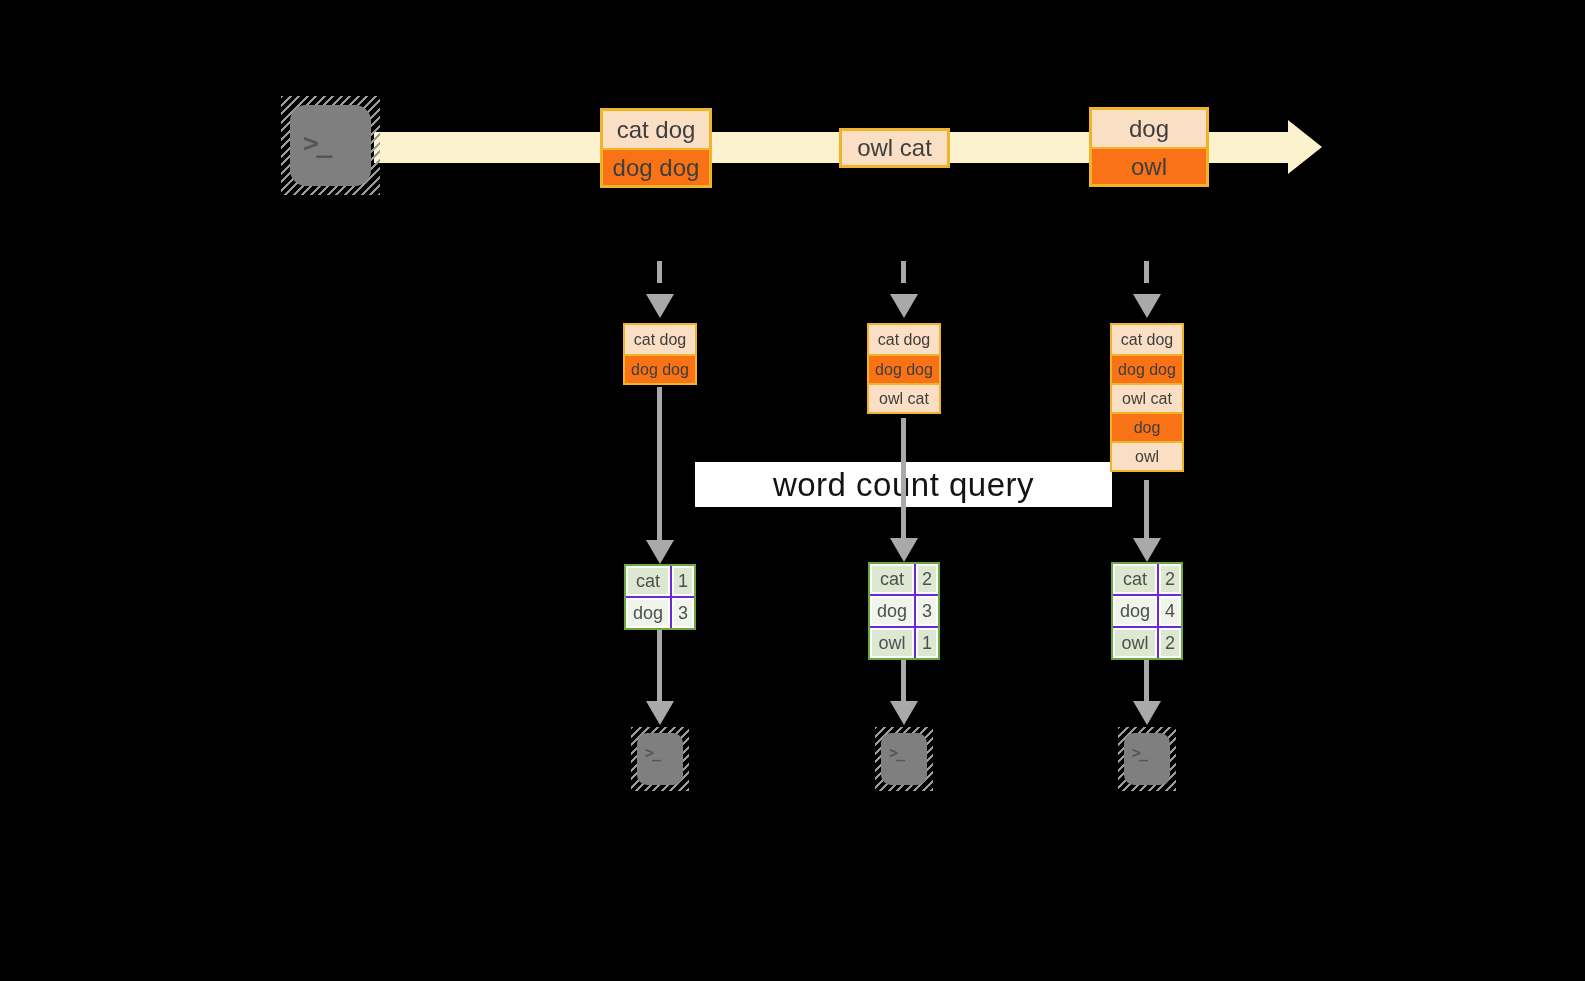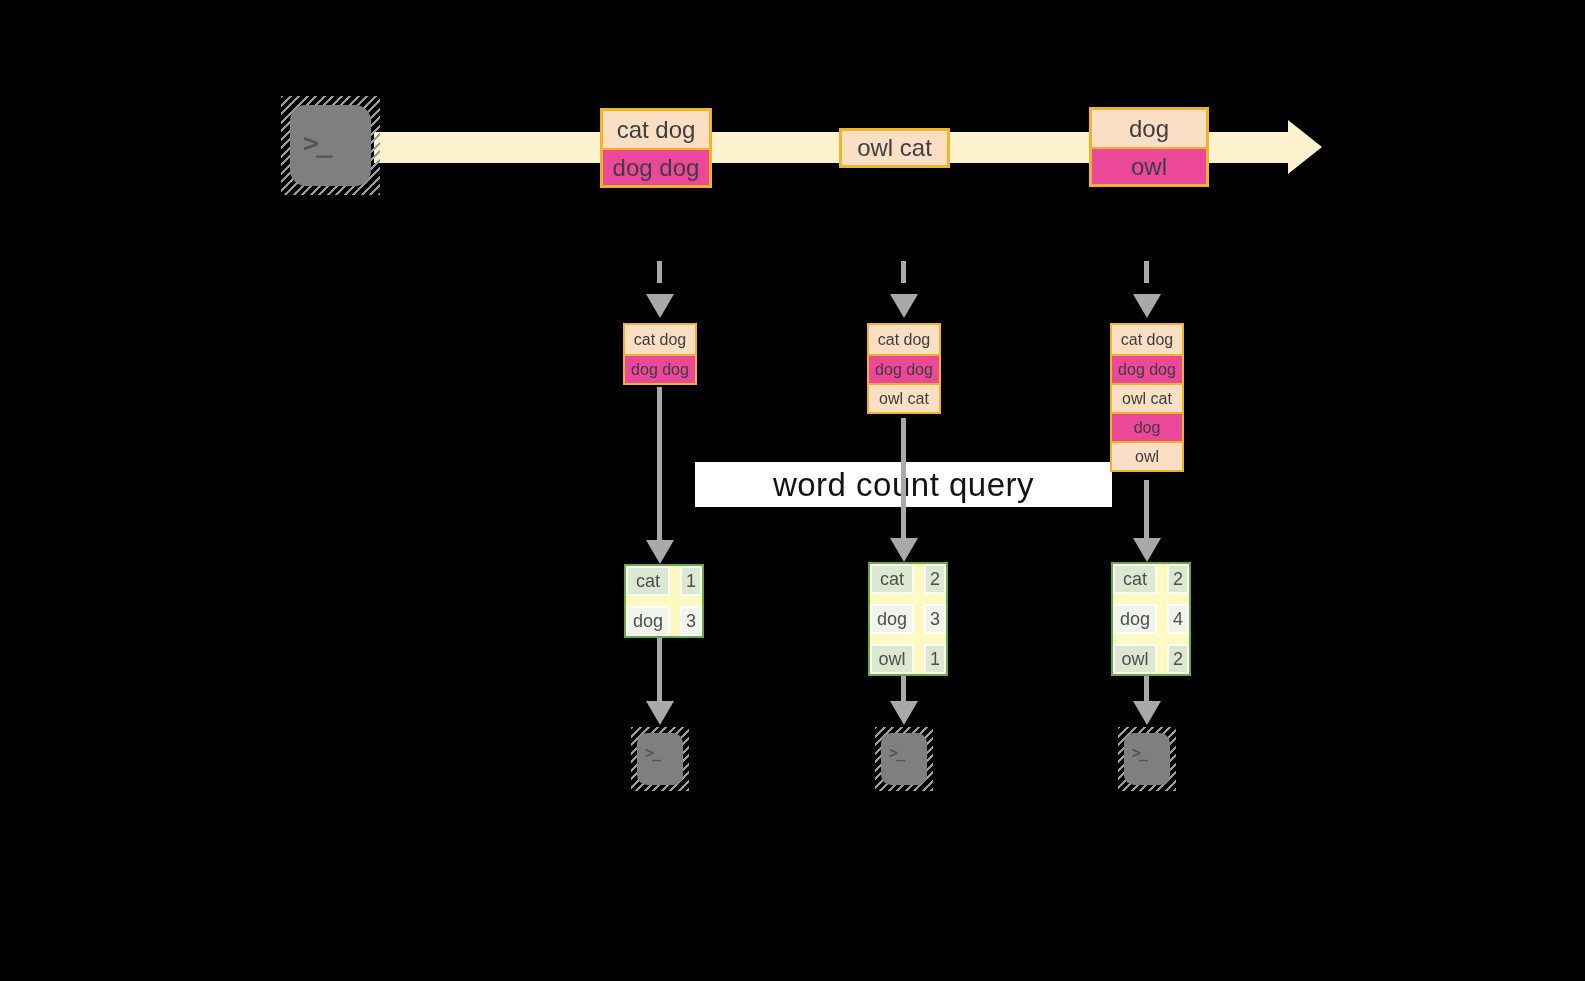--- a/index.html
+++ b/index.html
@@ -15,25 +15,25 @@
     border-left:34px solid #FCF2CD; z-index:1; }
 
   
   .obox { border:3px solid #F0B429; display:flex; flex-direction:column; z-index:3; background:#F0B429; }
   .obox.sm { border-width:2px; }
   .orow { display:flex; align-items:center; justify-content:center; color:#3E3E3E; width:100%; }
   .obox .orow + .orow { border-top:2px solid #F0B429; }
   .orow.lg { height:37px; font-size:24px; }
   .orow.sm { height:29px; font-size:16px; }
   .peach { background:#FADFC4; }
-  .cream { background:#ec4899; }
+  .cream { background:#f97316; }
 
   
-  .gtable { z-index:3; background:#fef9c3; border:2px solid #6CA842;
-    display:grid; grid-template-columns:44px 22px; gap:10px; }
+  .gtable { z-index:3; background:#6d28d9; border:2px solid #6CA842;
+    display:grid; grid-template-columns:44px 22px; gap:2px; }
   .gcell { height:30px; display:flex; align-items:center; justify-content:center;
     font-size:18px; color:#4F4F4F; box-shadow:inset 0 0 0 2px rgba(255,255,255,.85); }
   .gd { background:#DCE8D1; }
   .gl { background:#EFF5EA; }
 
   
   .stem { width:5px; background:#A9A9A9; z-index:2; }
   .head-down { width:0; height:0; z-index:2;
     border-left:14px solid transparent; border-right:14px solid transparent;
     border-top:24px solid #A9A9A9; }

